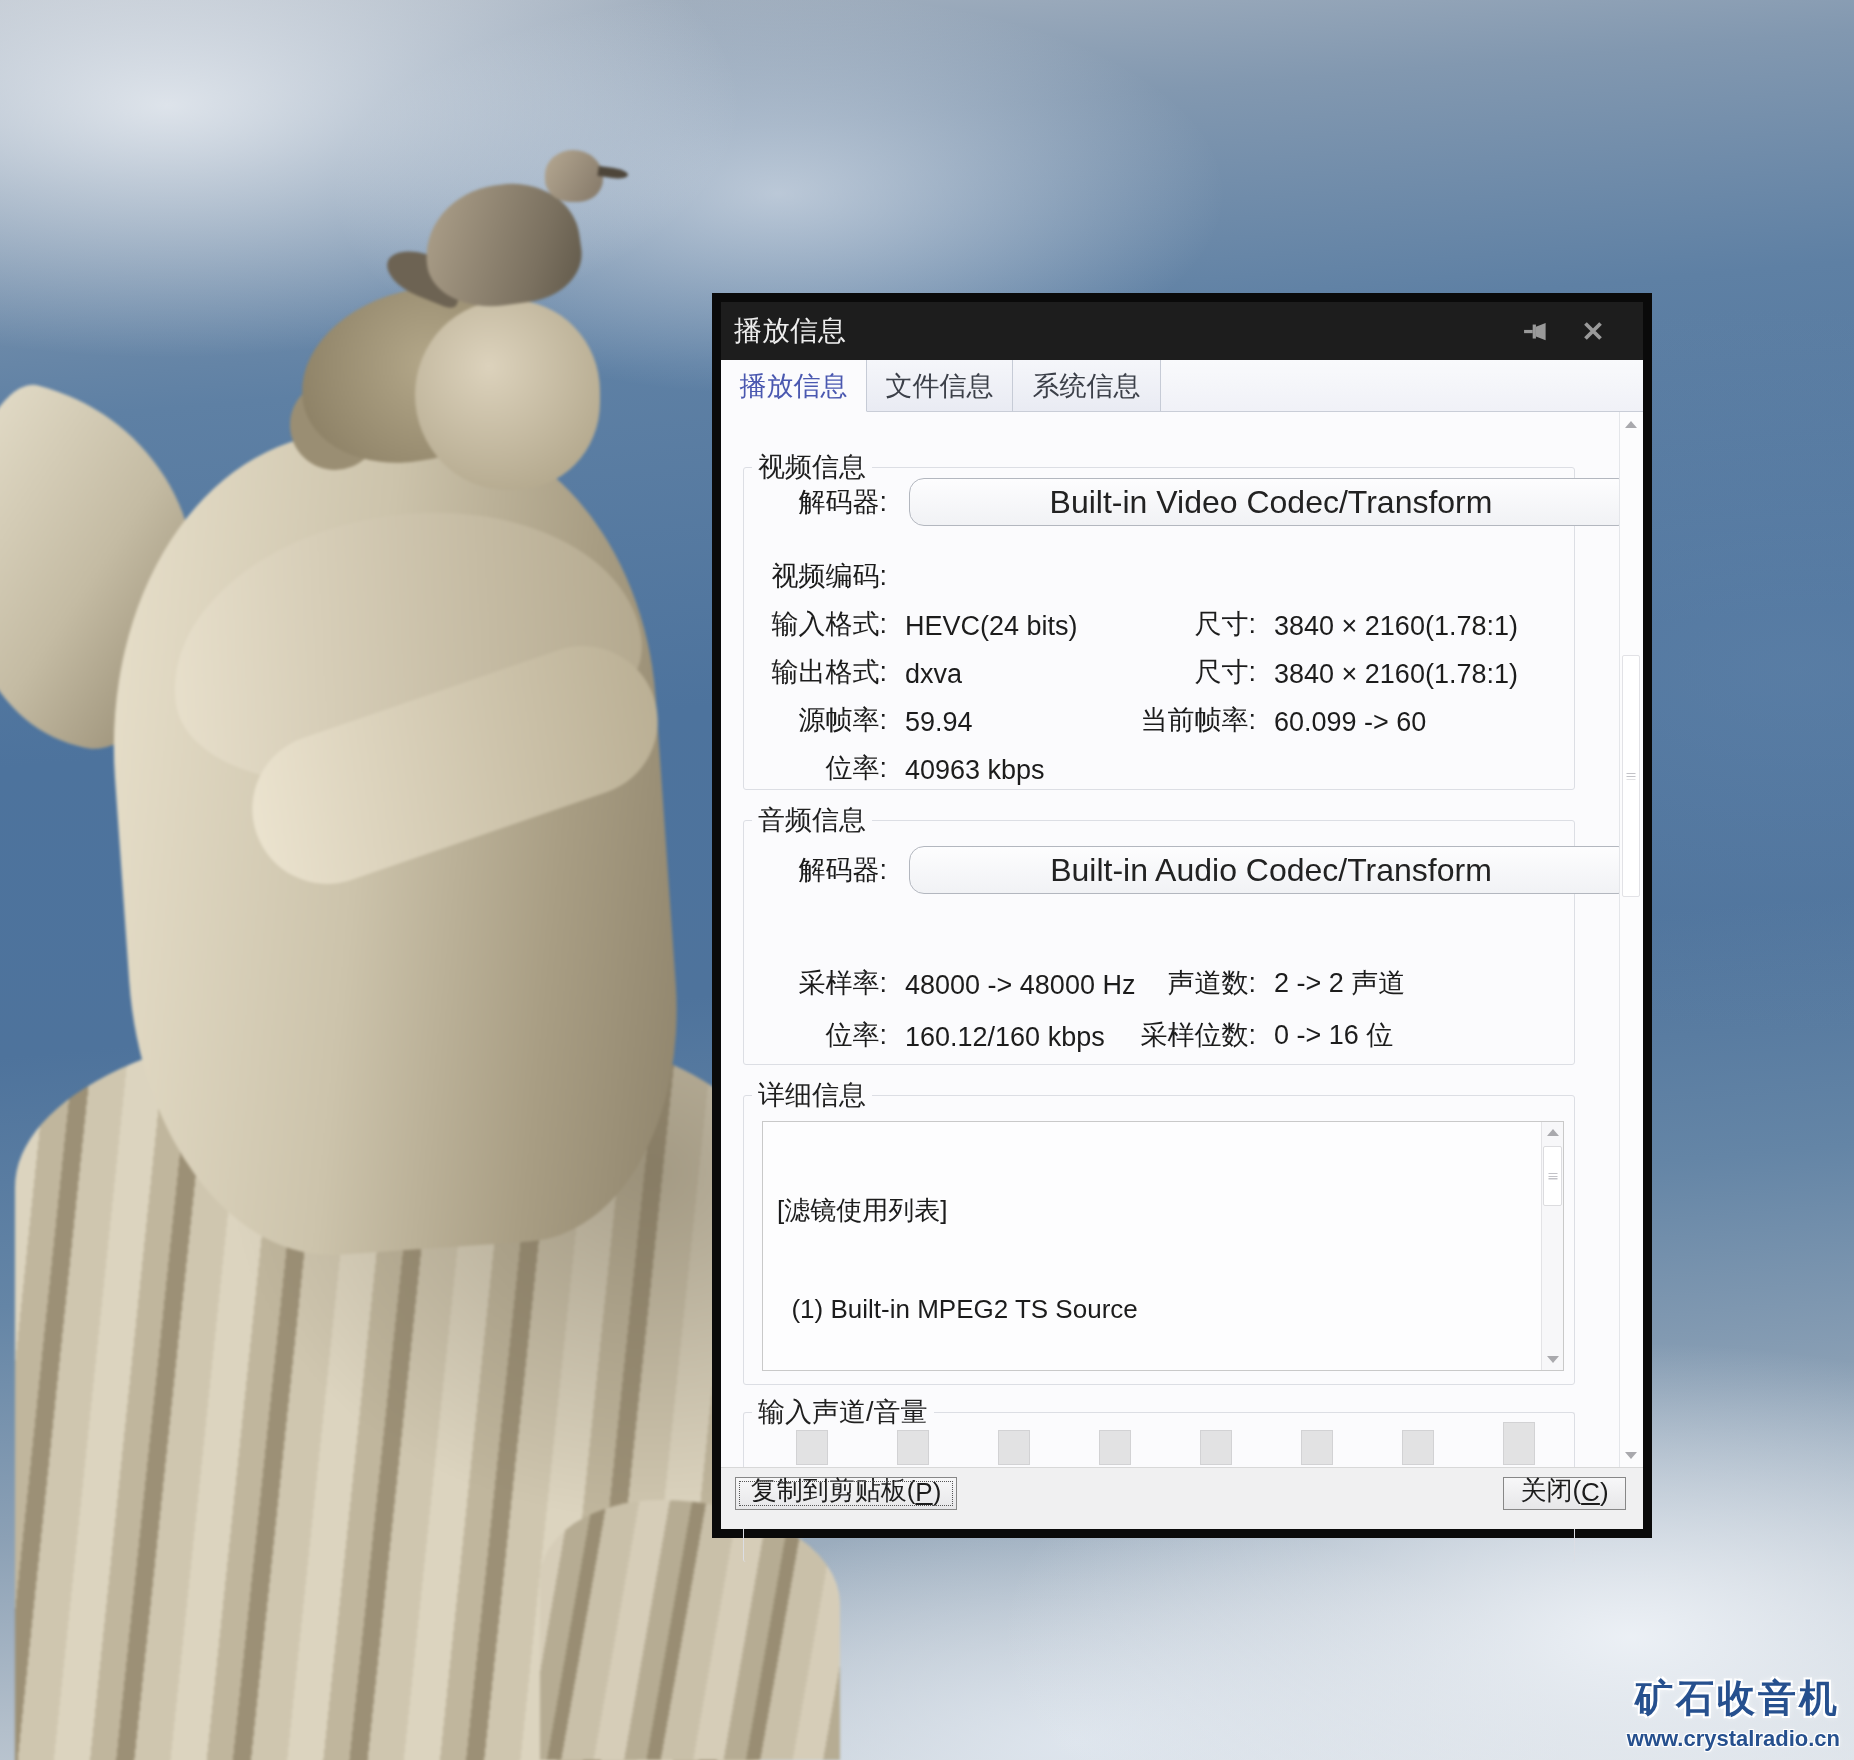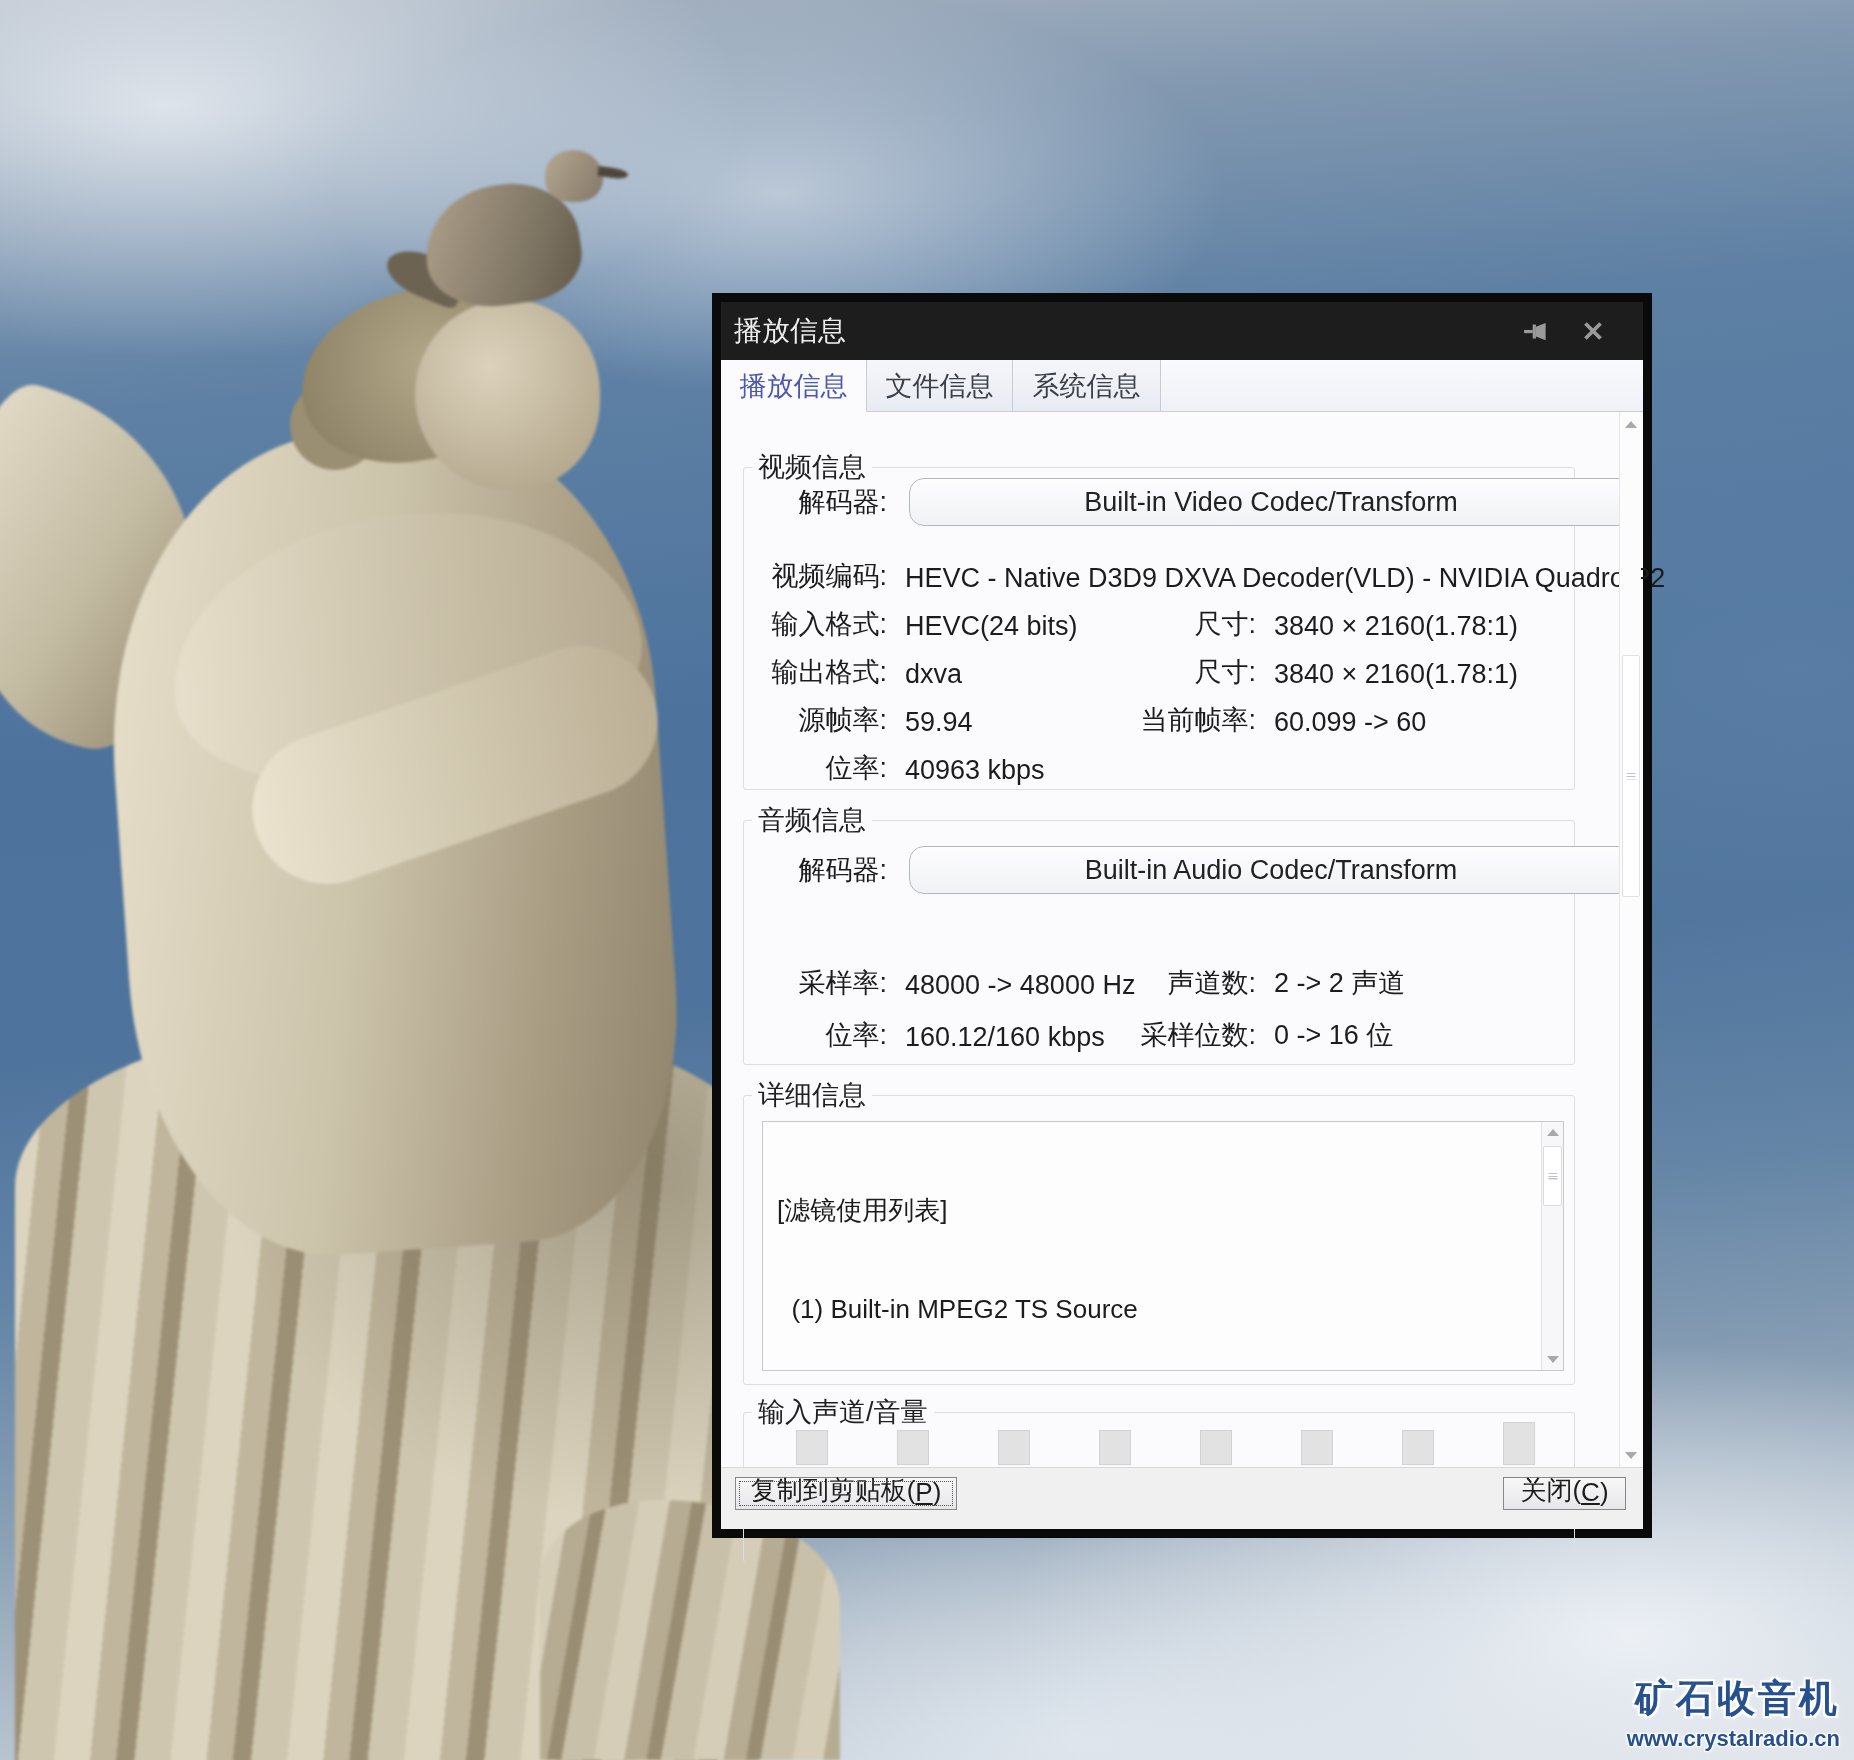--- a/index.html
+++ b/index.html
@@ -87,21 +87,21 @@
     font-size:27px;color:#1c1c1c;}
   .lbl{display:inline-block;width:143px;text-align:right;flex:none;}
   .val{margin-left:18px;white-space:nowrap;}
   .lbl2{position:absolute;left:300px;width:212px;text-align:right;}
   .val2{position:absolute;left:530px;white-space:nowrap;}
 
   .dec-row{position:absolute;left:0;width:100%;height:48px;display:flex;align-items:center;
     font-size:27px;color:#1c1c1c;}
   .dec-btn{position:absolute;left:165px;width:724px;height:48px;box-sizing:border-box;
     background:linear-gradient(#fdfdfe,#f1f2f5);border:1px solid #b3b7bf;border-radius:15px;
-    font-size:27px;color:#222;display:flex;align-items:center;justify-content:center;cursor:pointer;}
+    font-size:32px;color:#222;display:flex;align-items:center;justify-content:center;cursor:pointer;}
 
   
   .detail-box{position:absolute;left:18px;top:25px;width:802px;height:250px;box-sizing:border-box;
     border:1px solid #c9c9c9;background:#fdfdfe;overflow:hidden;}
   .detail-text{position:absolute;left:0;top:0;right:22px;padding:6px 0 0 14px;
     font-size:26px;line-height:33px;color:#1c1c1c;white-space:pre;}
   .detail-text div{height:33px;}
   .mini-sb{position:absolute;top:0;right:0;bottom:0;width:21px;background:#f7f7f9;
     border-left:1px solid #e3e3e6;}
   .mini-sb .sb-btn{position:absolute;left:0;width:100%;height:21px;display:flex;
@@ -204,21 +204,20 @@
     </div>
 
     <div class="group g-video">
       <span class="group-label">视频信息</span>
       <div class="dec-row" style="top:10px;">
         <span class="lbl">解码器:</span>
         <button class="dec-btn">Built-in Video Codec/Transform</button>
       </div>
       <div class="row" style="top:86px;">
         <span class="lbl">视频编码:</span>
-        <span class="val">HEVC - Native D3D9 DXVA Decoder(VLD) - NVIDIA Quadro P2</span>
       </div>
       <div class="row" style="top:134px;">
         <span class="lbl">输入格式:</span>
         <span class="val">HEVC(24 bits)</span>
         <span class="lbl2">尺寸:</span>
         <span class="val2">3840 × 2160(1.78:1)</span>
       </div>
       <div class="row" style="top:182px;">
         <span class="lbl">输出格式:</span>
         <span class="val">dxva</span>

